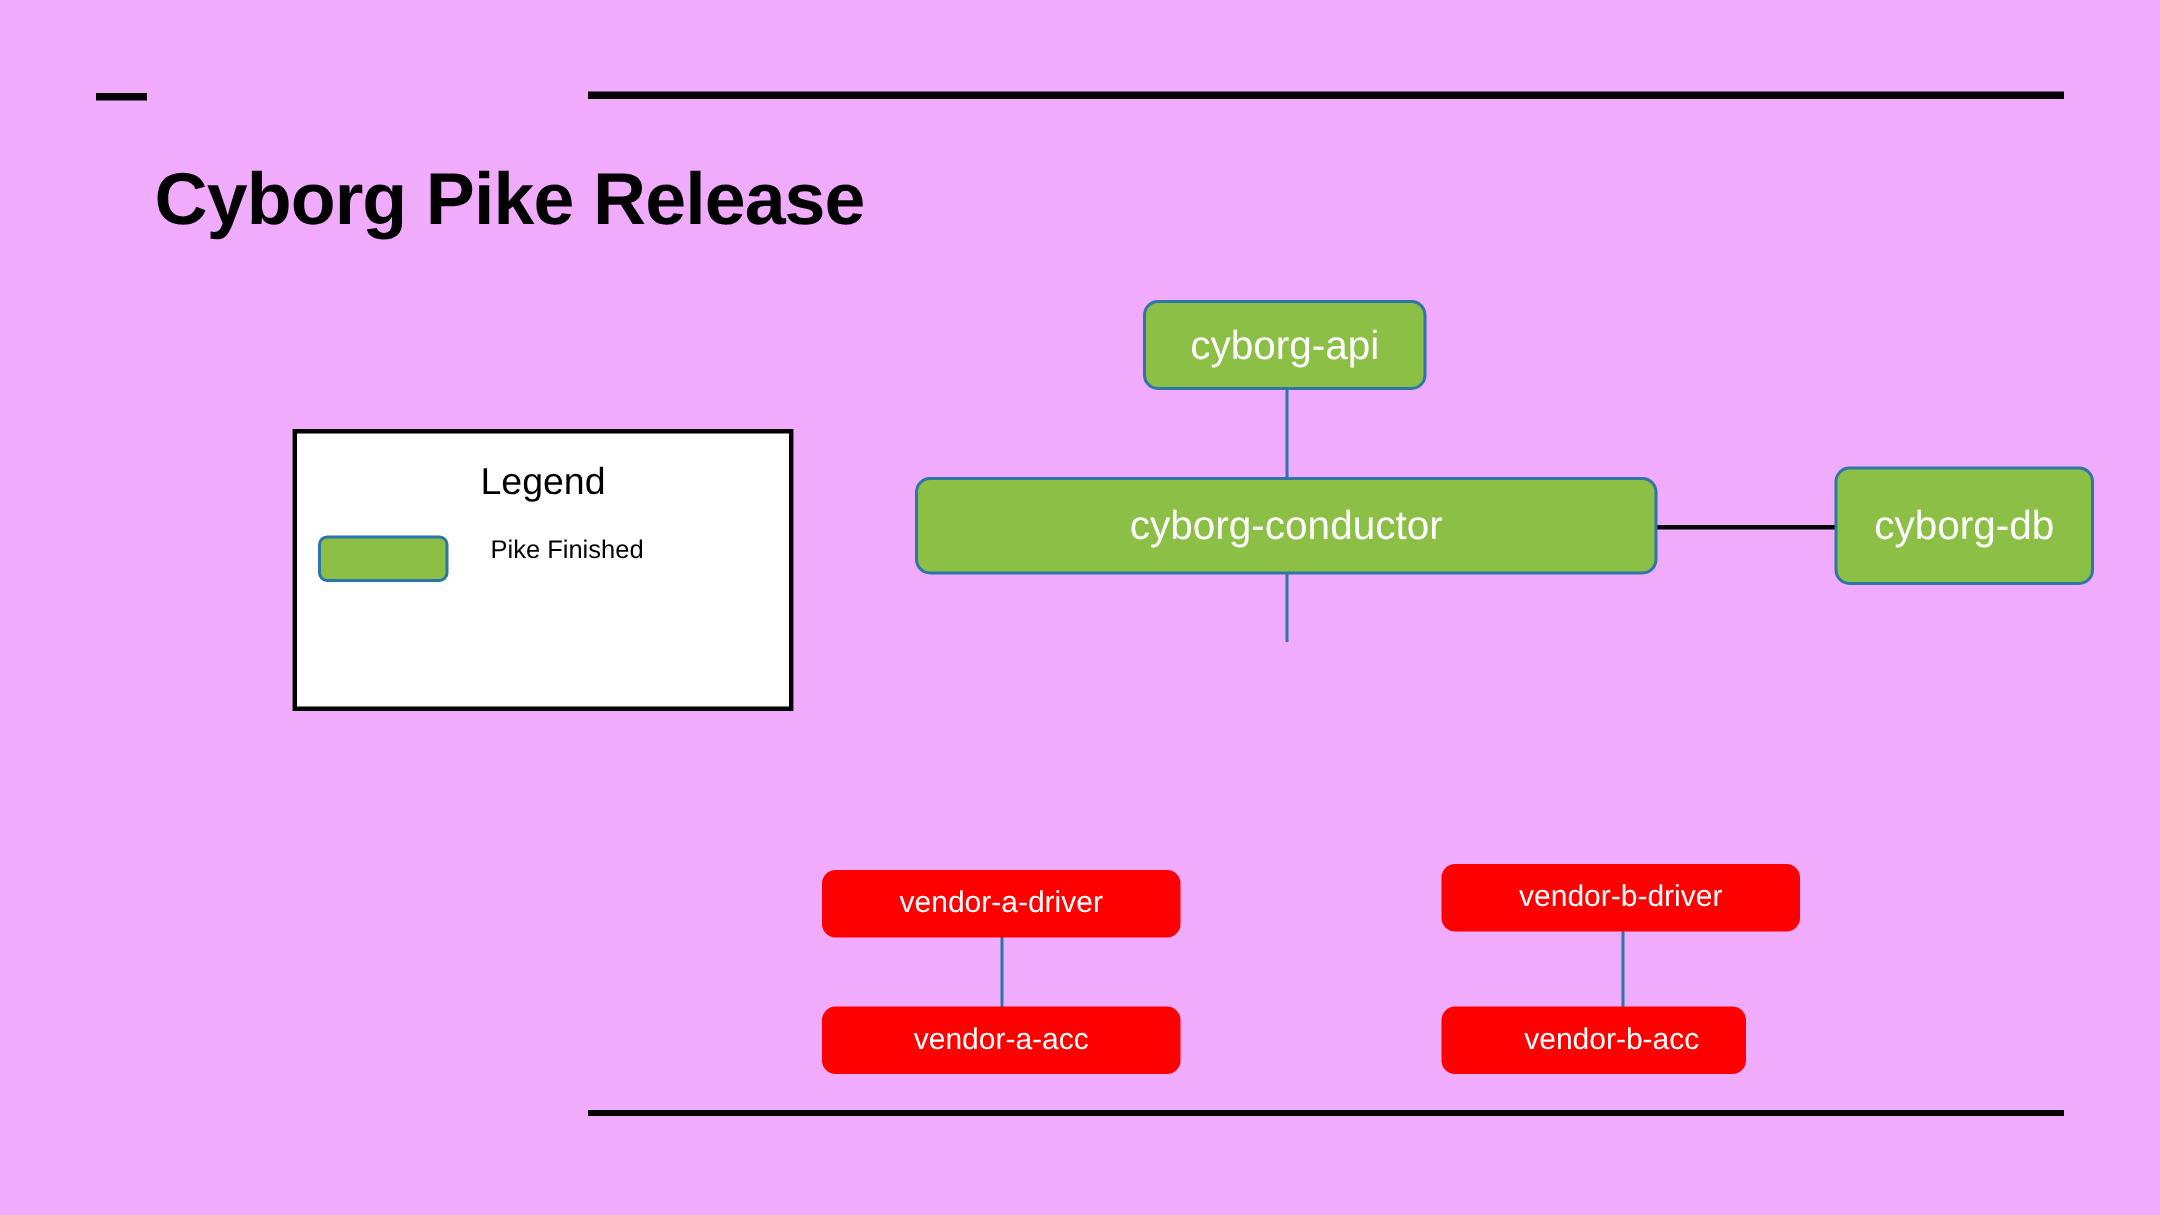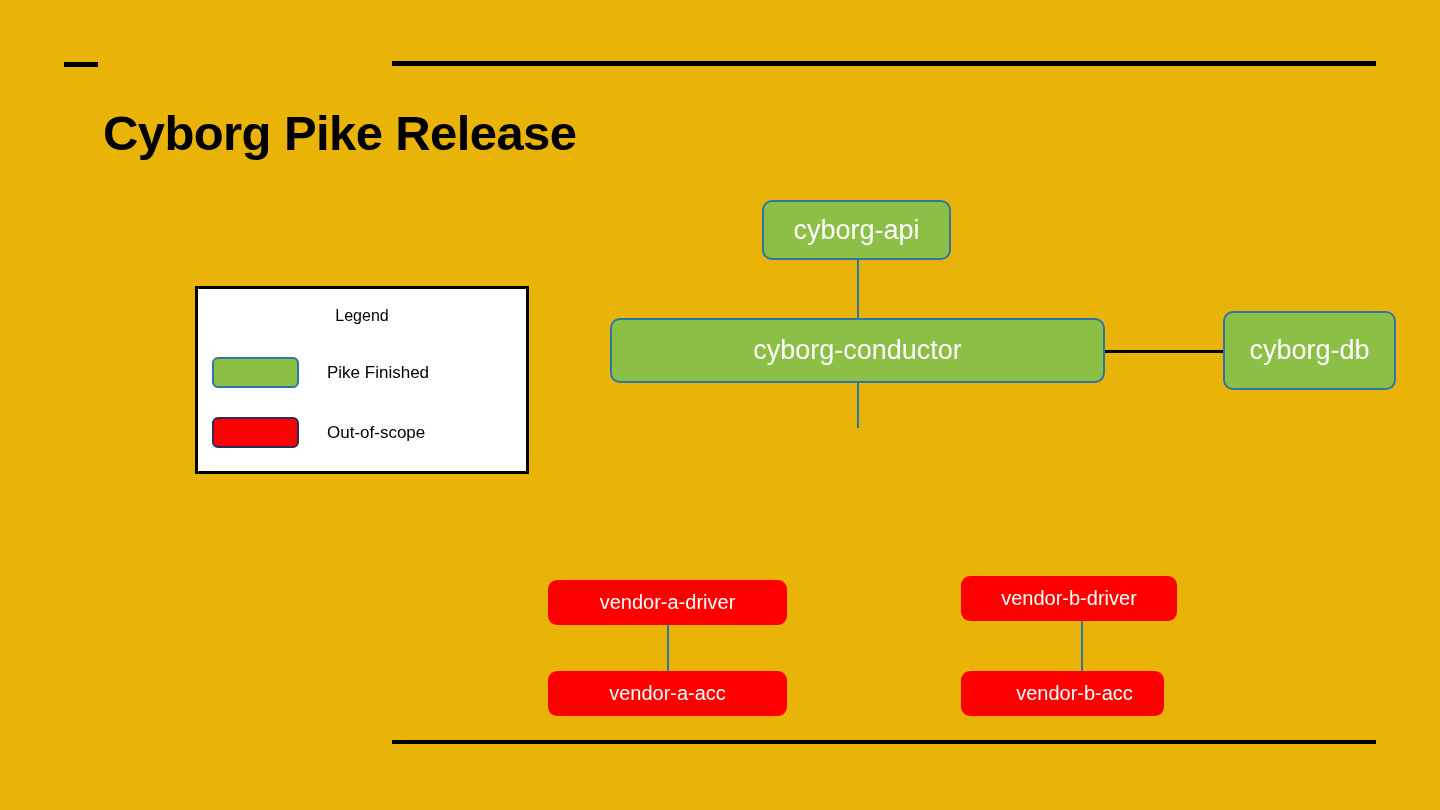--- a/index.html
+++ b/index.html
@@ -7,21 +7,21 @@
     padding: 0;
     background: #ffffff;
   }
   body {
     font-family: "Liberation Sans", sans-serif;
   }
   #slide {
     position: relative;
     width: 1440px;
     height: 810px;
-    background: #eab308;
+    background: #f0abfc;
     overflow: hidden;
   }
 
   
   .rule-dash {
     position: absolute;
     left: 64px;
     top: 62px;
     width: 34px;
     height: 5px;
@@ -67,28 +67,27 @@
     border: 3px solid #000000;
     box-sizing: border-box;
     background: #ffffff;
   }
   .legend-title {
     position: absolute;
     left: 0;
     top: 18px;
     width: 100%;
     text-align: center;
-    font-size: 16px;
+    font-size: 25px;
     color: #000000;
   }
   .legend-row {
     position: absolute;
     left: 14px;
     display: flex;
-    align-items: center;
   }
   .legend-row.r0 { top: 68px; }
   .legend-row.r1 { top: 128px; }
   .legend-swatch {
     width: 87px;
     height: 31px;
     border-radius: 6px;
     box-sizing: border-box;
   }
   .legend-swatch.green {
@@ -154,24 +153,20 @@
   <div class="slide-title">Cyborg Pike Release</div>
 
   <div class="legend-box">
     <div class="legend-title">Legend</div>
 
     <div class="legend-row r0">
       <div class="legend-swatch green"></div>
       <div class="legend-label">Pike Finished</div>
     </div>
 
-    <div class="legend-row r1">
-      <div class="legend-swatch red"></div>
-      <div class="legend-label">Out-of-scope</div>
-    </div>
   </div>
 
   <div class="conn v-teal" style="left:857px; top:258px; height:62px;"></div>
   <div class="conn v-teal" style="left:857px; top:380px; height:48px;"></div>
   <div class="conn h-black" style="left:1103px; top:350px; width:122px;"></div>
   <div class="conn v-teal" style="left:667px; top:620px; height:52px;"></div>
   <div class="conn v-teal" style="left:1081px; top:620px; height:52px;"></div>
 
   <div class="node green" style="left:762px; top:200px; width:189px; height:60px;">
     <span>cyborg-api</span>
@@ -187,21 +182,21 @@
 
 
   <div class="node red" style="left:548px; top:580px; width:239px; height:45px;">
     <span>vendor-a-driver</span>
   </div>
 
   <div class="node red" style="left:548px; top:671px; width:239px; height:45px;">
     <span>vendor-a-acc</span>
   </div>
 
-  <div class="node red" style="left:961px; top:576px; width:216px; height:45px;justify-content:center;">
+  <div class="node red" style="left:961px; top:576px; width:239px; height:45px;justify-content:center;">
     <span>vendor-b-driver</span>
   </div>
 
   <div class="node red" style="left:961px; top:671px; width:203px; height:45px;padding-left:24px;">
     <span>vendor-b-acc</span>
   </div>
 
 </div>
 
 </body></html>

